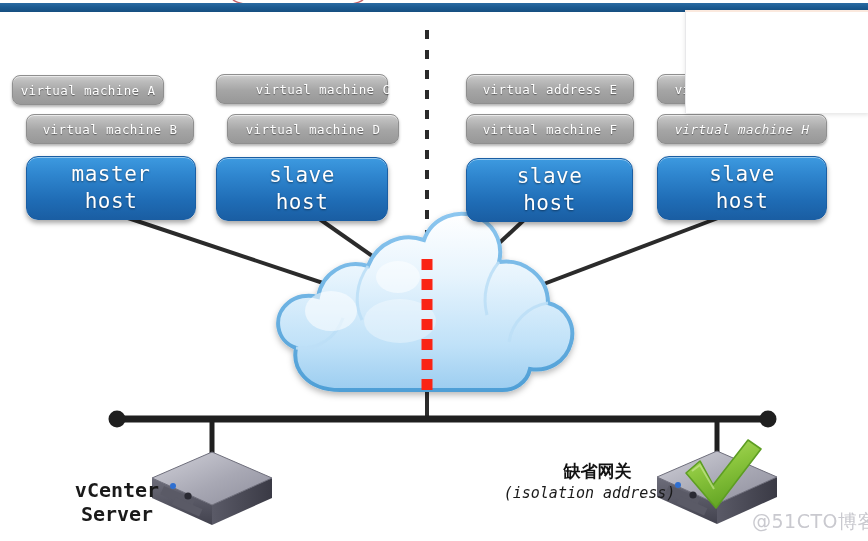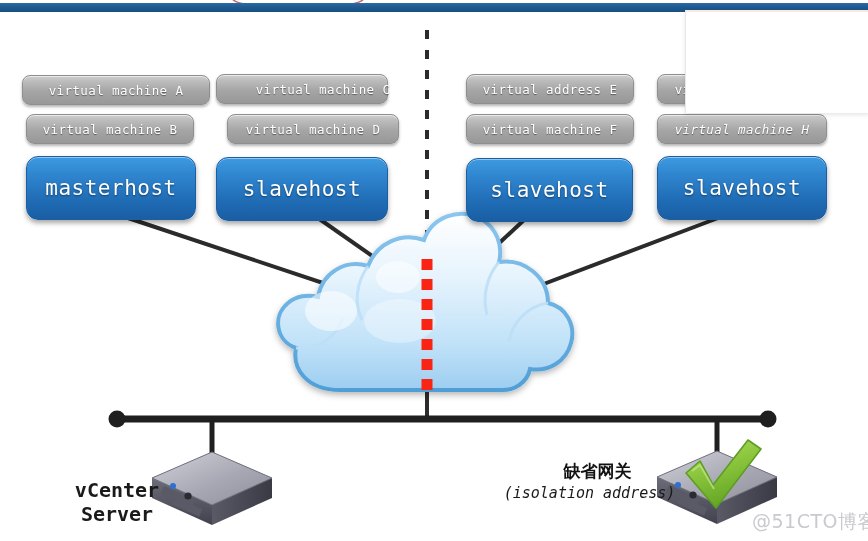--- a/index.html
+++ b/index.html
@@ -38,21 +38,21 @@
     color:#ffffff;font-size:12.5px;letter-spacing:.4px;
     text-shadow:0 1px 1px rgba(0,0,0,.45);
     border:1px solid #8f8f8f;
     box-sizing:border-box;white-space:nowrap;
   }
   .host{
     position:absolute;height:64px;border-radius:12px;
     background:linear-gradient(180deg,#3d9ae0 0%,#2f86cf 28%,#1f6cb5 70%,#1a5ea3 100%);
     box-shadow:0 3px 5px rgba(0,0,0,.35), inset 0 1px 0 rgba(255,255,255,.45);
     border:1px solid #1a5ea3;
-    display:flex;flex-direction:row;align-items:center;justify-content:center;
+    display:flex;flex-direction:column;align-items:center;justify-content:center;
     color:#ffffff;font-size:21px;line-height:27px;letter-spacing:.5px;
     text-shadow:0 1px 2px rgba(0,0,0,.45);
     box-sizing:border-box;white-space:nowrap;
   }
 
   
   .lbl-vcenter{
     position:absolute;left:52px;top:478px;width:130px;
     text-align:center;color:#1a1a1a;font-size:20px;line-height:24px;
     font-weight:bold;font-family:"DejaVu Sans Mono","Liberation Mono",monospace;
@@ -191,21 +191,21 @@
     <g>
       <path d="M686 473 L 700 461 L 713 485 L 748 440 L 761 449 L 716 508 Z" fill="url(#checkGrad)" stroke="#5d9e22" stroke-width="1.6" stroke-linejoin="round"></path>
       <path d="M692 471 L 700 465 L 714 489" fill="none" stroke="#cfeb9a" stroke-width="2" opacity=".6"></path>
     </g>
   </svg>
 
   <div class="topbar-sliver"></div>
   <div class="top-red-curve"></div>
   <div class="topbar"></div>
 
-  <div class="vm" style="left:22px;top:75px;width:188px;">virtual machine A</div>
+  <div class="vm" style="left:12px;top:75px;width:152px;">virtual machine A</div>
   <div class="vm" style="left:26px;top:114px;width:168px;">virtual machine B</div>
   <div class="host" style="left:26px;top:156px;width:170px;">
     <span>master</span>
     <span>host</span>
   </div>
 
   <div class="vm" style="left:216px;top:74px;width:172px;padding-left:42px;">virtual machine C</div>
   <div class="vm" style="left:216px;top:114px;width:172px;margin-left:11px;">virtual machine D</div>
   <div class="host" style="left:216px;top:157px;width:172px;">
     <span>slave</span>

